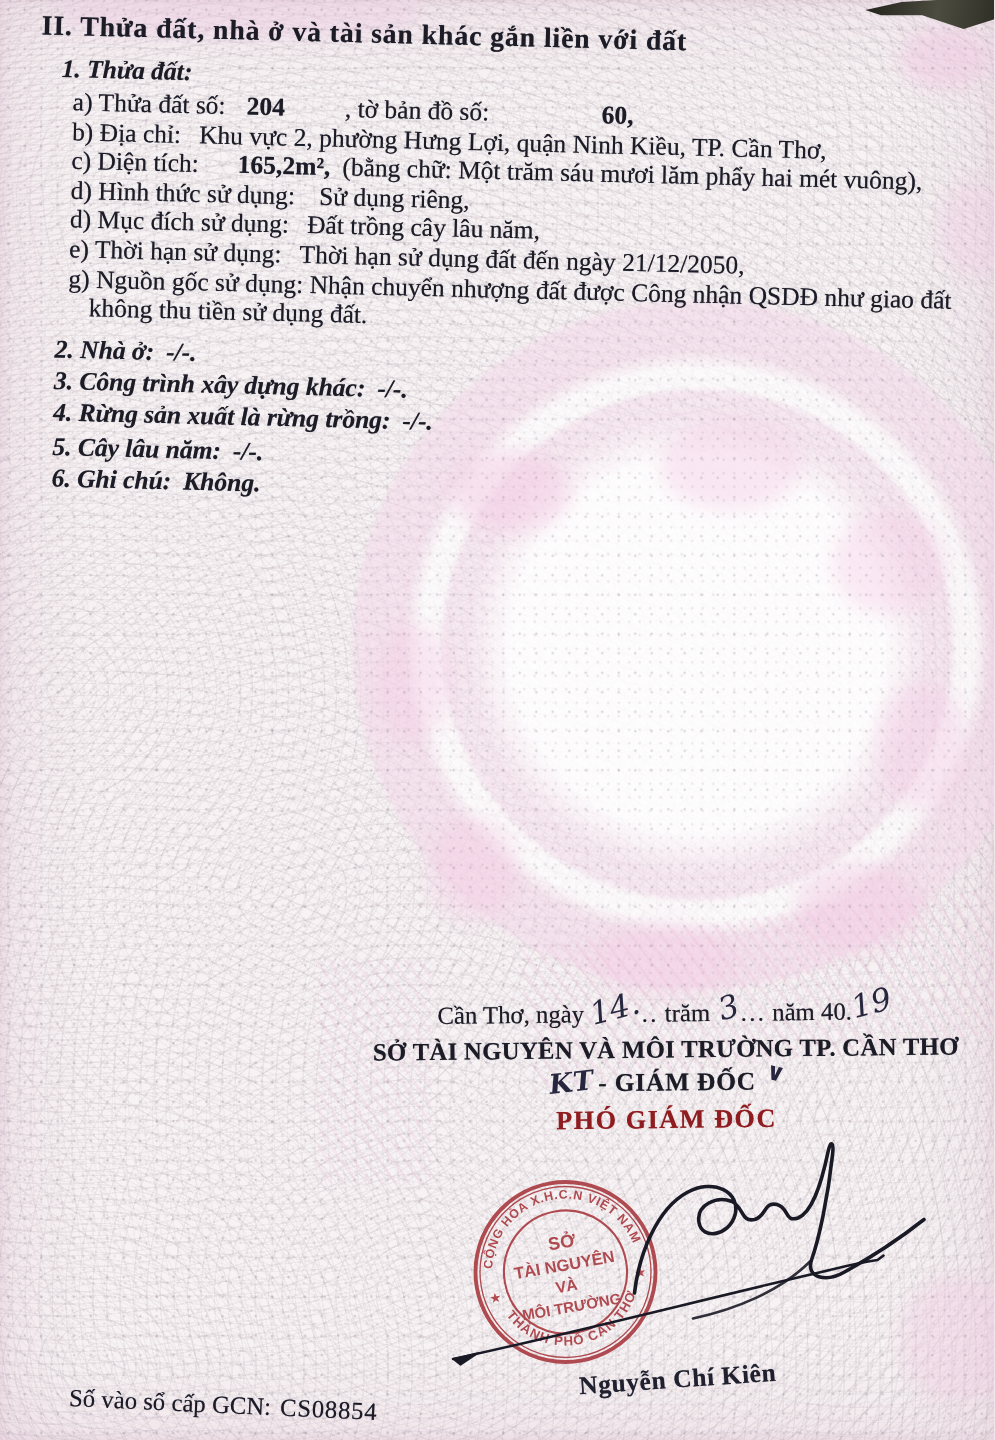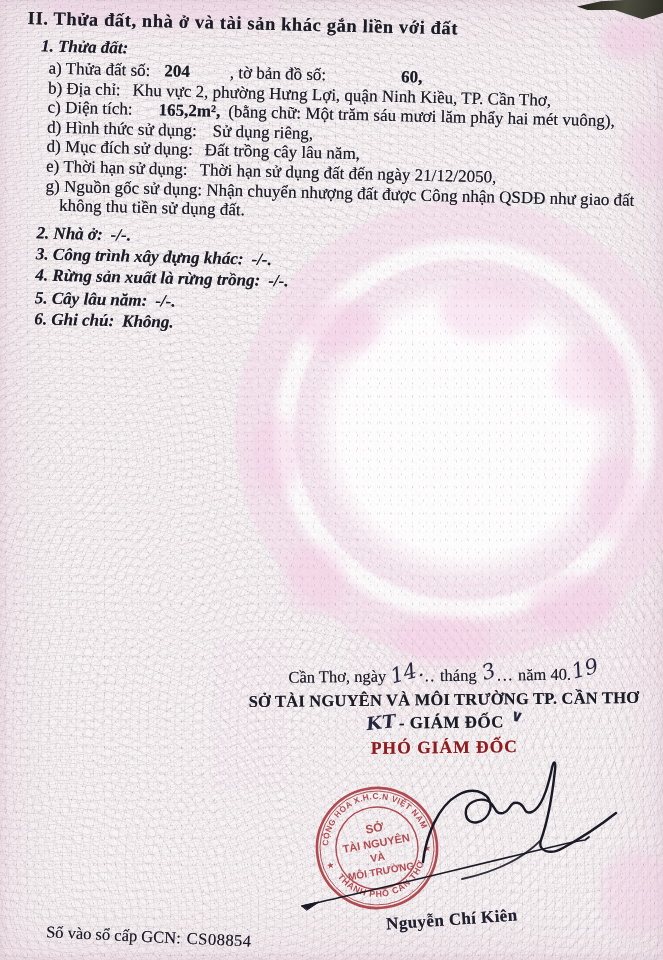--- a/index.html
+++ b/index.html
@@ -163,21 +163,21 @@
       </div>
       <div class="item">
         <span class="ilbl">6. Ghi chú:</span><span class="ival">Không.</span>
       </div>
     </div>
   </div>
 
   <div class="sign-block">
     <div class="date-line">
       <span>Cần Thơ, ngày</span><span class="hw hw-day">14.</span><span class="dots">..</span>
-      <span>tháng</span><span class="hw hw-month">3</span><span class="dots">...</span>
+      <span>trăm</span><span class="hw hw-month">3</span><span class="dots">...</span>
       <span>năm 40.</span><span class="hw hw-year">19</span>
     </div>
     <div class="org-line">SỞ TÀI NGUYÊN VÀ MÔI TRƯỜNG TP. CẦN THƠ</div>
     <div class="kt-line">
       <span class="hw hw-kt">KT</span><span>- GIÁM ĐỐC</span><span class="hw hw-tick">∨</span>
     </div>
     <div class="deputy">PHÓ GIÁM ĐỐC</div>
   </div>
 
   <svg class="seal-svg" width="144" height="144" viewBox="-72 -72 144 144">

